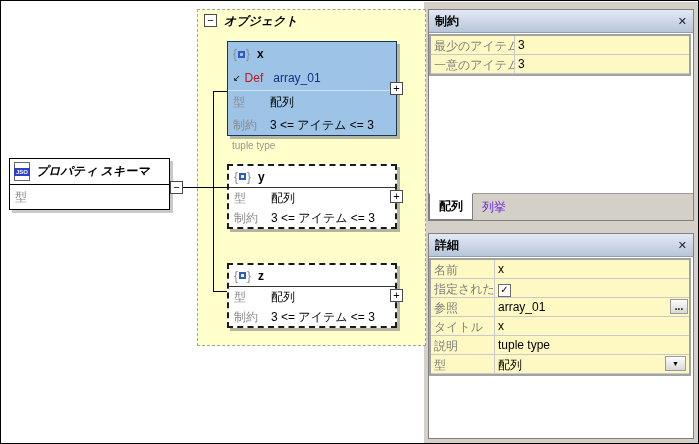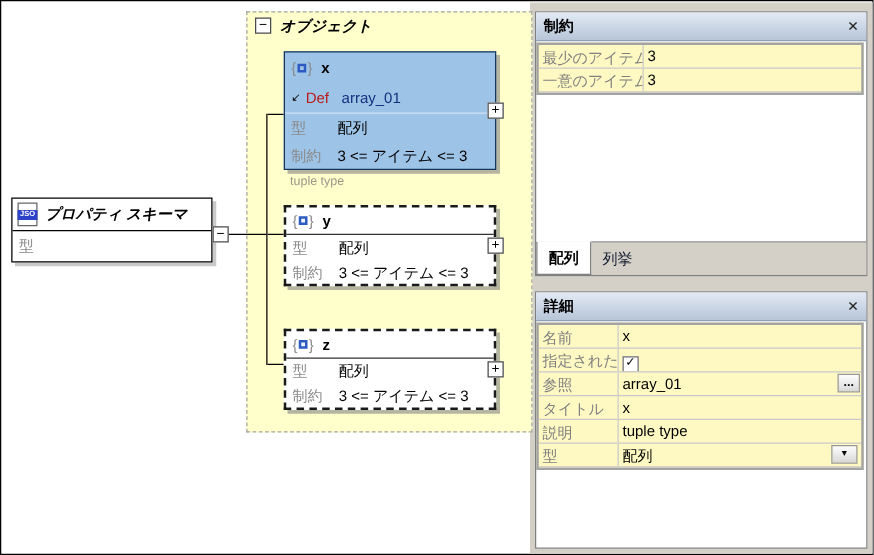--- a/index.html
+++ b/index.html
@@ -66,21 +66,21 @@
   .btn3d{position:absolute;top:1px;height:15px;background:linear-gradient(#fdfdfd,#d8d8d8);
          border:1px solid #9a9a9a;display:flex;align-items:center;justify-content:center;
          box-sizing:border-box;cursor:default;}
   .dd{right:3px;width:21px;font-size:7px;}
   .el{right:1px;width:18px;font-size:10px;font-weight:bold;}
   .tabstrip{position:absolute;left:0;right:0;bottom:0;height:26px;background:#d4d0c8;
             border-top:1px solid #9a9a9a;display:flex;align-items:stretch;}
   .tab{padding:0 9px;display:flex;align-items:center;}
   .tab.active{background:#fff;border:1px solid #808080;border-top:1px solid #fff;margin-top:-1px;
               font-weight:bold;}
-  .tab.inactive{color:#0f172a;}
+  .tab.inactive{color:#6d28d9;}
 </style>
 </head>
 <body>
 
 <div class="window">
 
   <div class="rightcol"></div>
 
   <div class="prop-container"></div>
   <div class="pmbox" style="left:203px;top:13px;">−</div>

